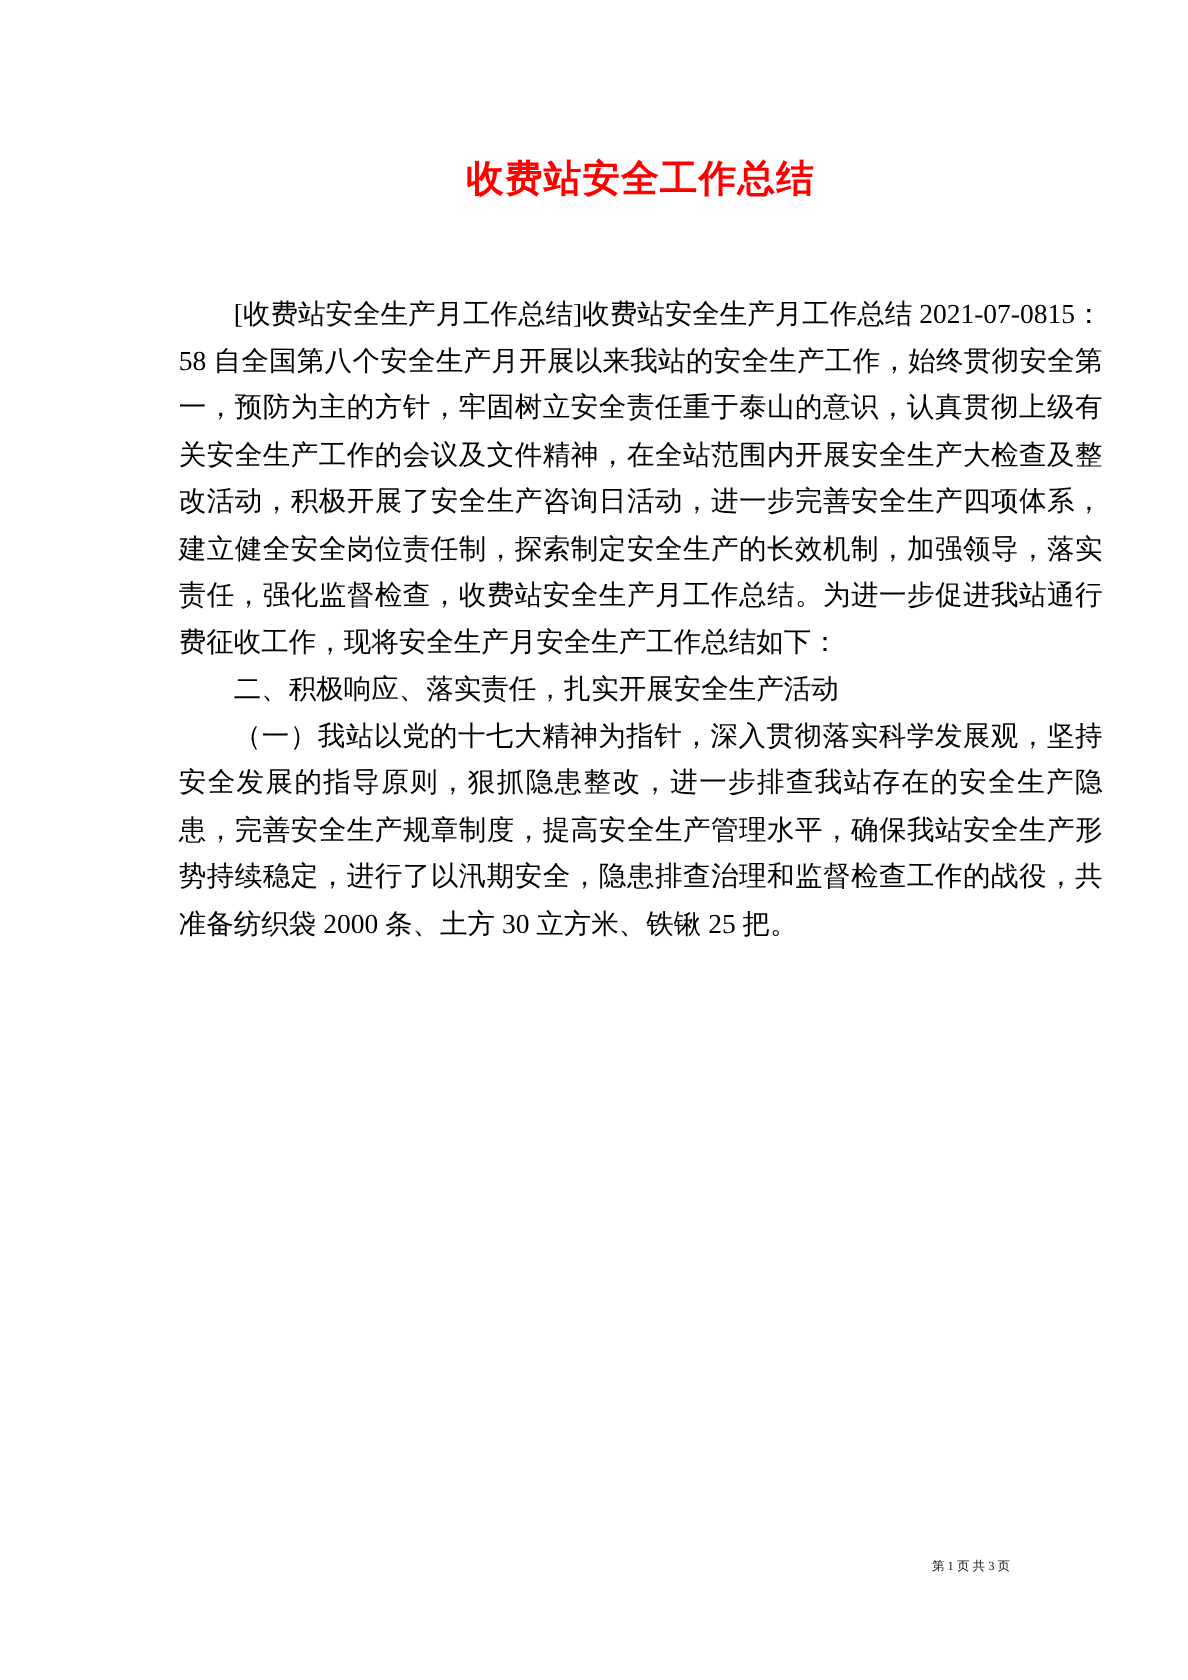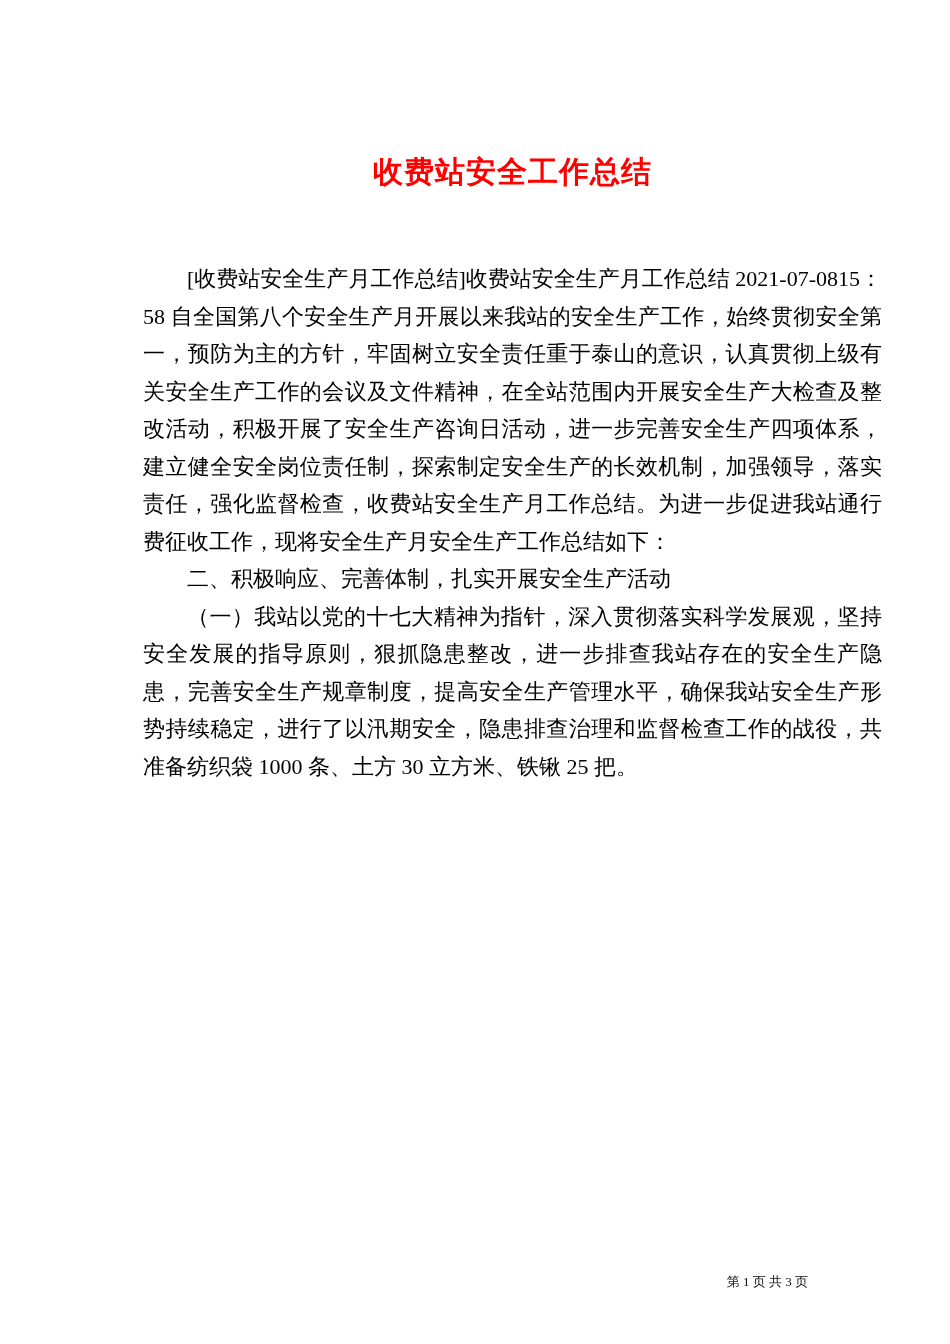--- a/index.html
+++ b/index.html
@@ -8,21 +8,20 @@
     background: #ffffff;
     position: relative;
     font-family: "Liberation Serif", "DejaVu Serif", serif;
     color: #000000;
     overflow: hidden;
   }
   .page {
     position: absolute; inset: 0;
     padding: 0 68px 0 143px;
     box-sizing: border-box;
-    margin-top: 28px;
   }
   .doc-title {
     margin: 126px 0 70px 0;
     text-align: center;
     color: #ff0000;
     font-family: "Liberation Sans", "DejaVu Sans", sans-serif;
     font-weight: bold;
     font-size: 30px;
     line-height: 36px;
     letter-spacing: 1px;
@@ -32,36 +31,36 @@
     font-size: 22px;
     line-height: 37.5px;
     text-align: justify;
     text-indent: 2em;
     word-break: break-all;
   }
   .footer {
     position: absolute;
     top: 1246px;
     right: 142px;
-    font-size: 13px;
+    font-size: 10px;
     line-height: 16px;
     color: #111111;
     font-family: "Liberation Serif", "DejaVu Serif", serif;
   }
 </style>
 </head>
 <body>
 
 <div class="page">
 
   <h1 class="doc-title">收费站安全工作总结</h1>
 
   <div class="doc-body">
     <p>[收费站安全生产月工作总结]收费站安全生产月工作总结 2021-07-0815：58 自全国第八个安全生产月开展以来我站的安全生产工作，始终贯彻安全第一，预防为主的方针，牢固树立安全责任重于泰山的意识，认真贯彻上级有关安全生产工作的会议及文件精神，在全站范围内开展安全生产大检查及整改活动，积极开展了安全生产咨询日活动，进一步完善安全生产四项体系，建立健全安全岗位责任制，探索制定安全生产的长效机制，加强领导，落实责任，强化监督检查，收费站安全生产月工作总结。为进一步促进我站通行费征收工作，现将安全生产月安全生产工作总结如下：</p>
-    <p>二、积极响应、完善体制，扎实开展安全生产活动</p>
-    <p>（一）我站以党的十七大精神为指针，深入贯彻落实科学发展观，坚持安全发展的指导原则，狠抓隐患整改，进一步排查我站存在的安全生产隐患，完善安全生产规章制度，提高安全生产管理水平，确保我站安全生产形势持续稳定，进行了以汛期安全，隐患排查治理和监督检查工作的战役，共准备纺织袋 1000 条、土方 30 立方米、铁锹 25 把。</p>
+    <p>二、积极响应、落实责任，扎实开展安全生产活动</p>
+    <p>（一）我站以党的十七大精神为指针，深入贯彻落实科学发展观，坚持安全发展的指导原则，狠抓隐患整改，进一步排查我站存在的安全生产隐患，完善安全生产规章制度，提高安全生产管理水平，确保我站安全生产形势持续稳定，进行了以汛期安全，隐患排查治理和监督检查工作的战役，共准备纺织袋 2000 条、土方 30 立方米、铁锹 25 把。</p>
   </div>
 
   <div class="footer">
     <span>第 1 页 共 3 页</span>
   </div>
 
 </div>
 
 </body></html>

